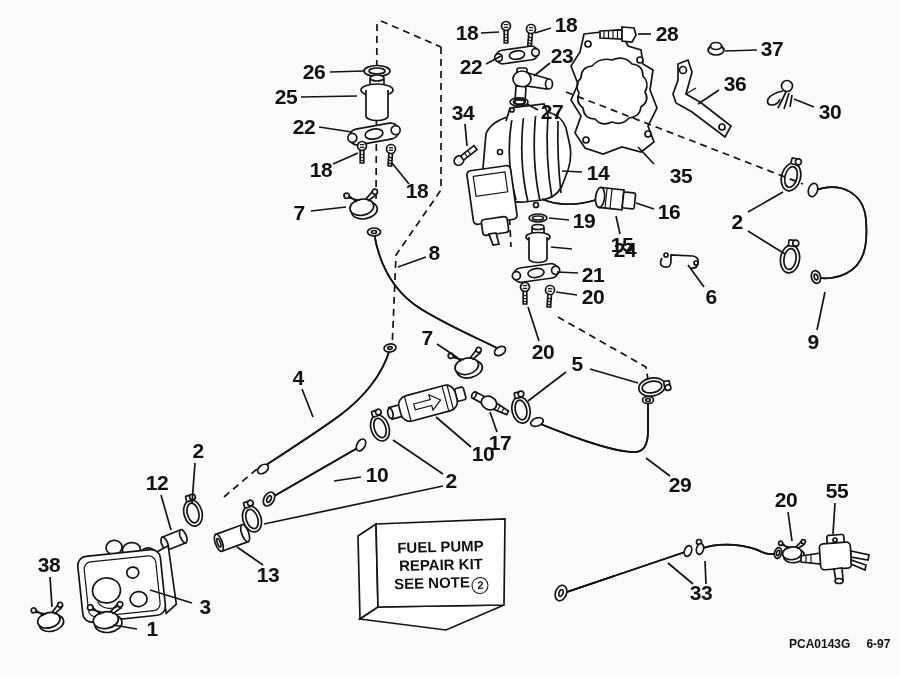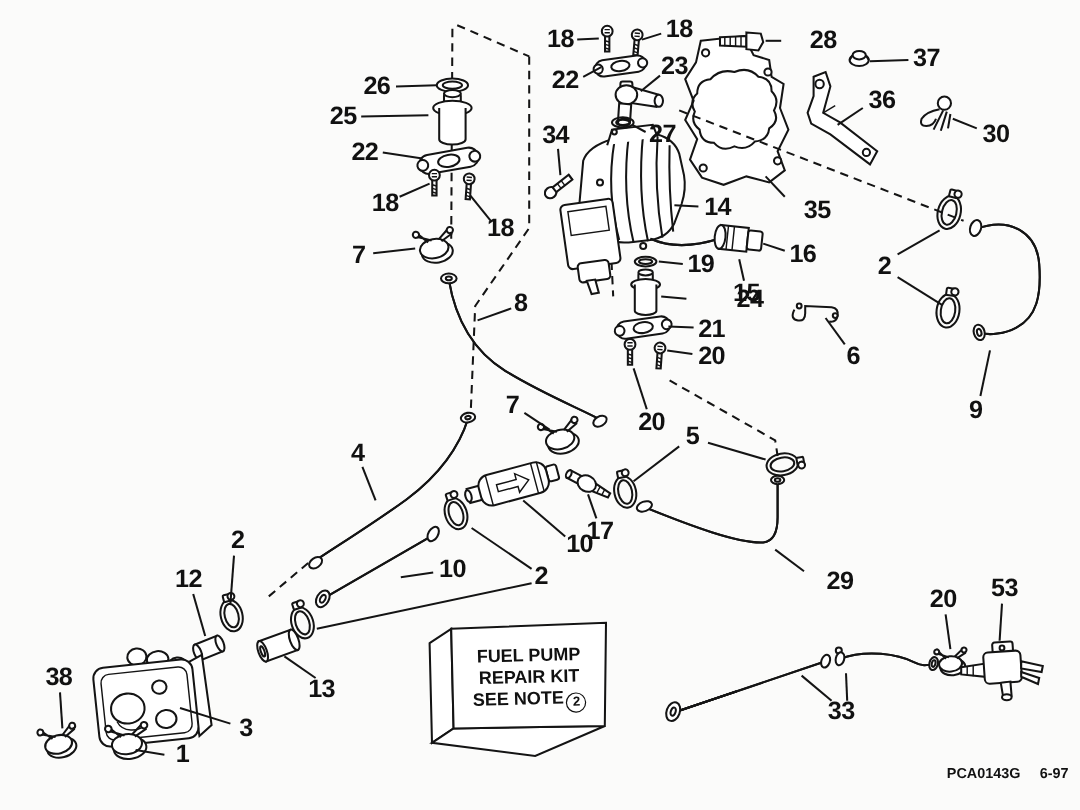--- a/index.html
+++ b/index.html
@@ -383,48 +383,48 @@
       <div class="callout" style="left: 304px; top: 127px;">22</div>
       <div class="callout" style="left: 321px; top: 170px;">18</div>
       <div class="callout" style="left: 417px; top: 191px;">18</div>
       <div class="callout" style="left: 299px; top: 213px;">7</div>
       <div class="callout" style="left: 434px; top: 253px;">8</div>
       <div class="callout" style="left: 467px; top: 33px;">18</div>
       <div class="callout" style="left: 566px; top: 25px;">18</div>
       <div class="callout" style="left: 471px; top: 67px;">22</div>
       <div class="callout" style="left: 562px; top: 56px;">23</div>
       <div class="callout" style="left: 552px; top: 112px;">27</div>
-      <div class="callout" style="left: 686px; top: 34px;">28</div>
+      <div class="callout" style="left: 667px; top: 34px;">28</div>
       <div class="callout" style="left: 772px; top: 49px;">37</div>
       <div class="callout" style="left: 735px; top: 84px;">36</div>
       <div class="callout" style="left: 830px; top: 112px;">30</div>
       <div class="callout" style="left: 463px; top: 113px; text-align: center;">34</div>
       <div class="callout" style="left: 598px; top: 173px;">14</div>
       <div class="callout" style="left: 662px; top: 176px; margin-left: 19px;">35</div>
       <div class="callout" style="left: 669px; top: 212px;">16</div>
       <div class="callout" style="left: 622px; top: 245px;">15</div>
       <div class="callout" style="left: 584px; top: 221px;">19</div>
       <div class="callout" style="left: 588px; top: 250px; margin-left: 37px;">24</div>
       <div class="callout" style="left: 593px; top: 275px;">21</div>
       <div class="callout" style="left: 593px; top: 297px;">20</div>
       <div class="callout" style="left: 543px; top: 352px;">20</div>
       <div class="callout" style="left: 737px; top: 222px;">2</div>
       <div class="callout" style="left: 813px; top: 342px;">9</div>
       <div class="callout" style="left: 711px; top: 297px;">6</div>
       <div class="callout" style="left: 427px; top: 338px;">7</div>
       <div class="callout" style="left: 577px; top: 364px;">5</div>
       <div class="callout" style="left: 500px; top: 443px;">17</div>
       <div class="callout" style="left: 483px; top: 454px;">10</div>
-      <div class="callout" style="left: 680px; top: 485px; margin-left: 20px;">29</div>
+      <div class="callout" style="left: 680px; top: 485px;">29</div>
       <div class="callout" style="left: 298px; top: 378px;">4</div>
       <div class="callout" style="left: 198px; top: 451px;">2</div>
       <div class="callout" style="left: 157px; top: 483px;">12</div>
       <div class="callout" style="left: 377px; top: 475px;">10</div>
       <div class="callout" style="left: 451px; top: 481px;">2</div>
       <div class="callout" style="left: 268px; top: 575px;">13</div>
       <div class="callout" style="left: 205px; top: 607px;">3</div>
       <div class="callout" style="left: 152px; top: 629px;">1</div>
       <div class="callout" style="left: 49px; top: 565px;">38</div>
       <div class="callout" style="left: 786px; top: 500px;">20</div>
-      <div class="callout" style="left: 837px; top: 491px;">53</div>
+      <div class="callout" style="left: 837px; top: 491px;">55</div>
       <div class="callout" style="left: 701px; top: 593px;">33</div>
     </div>
 </div>
 
 </body></html>

